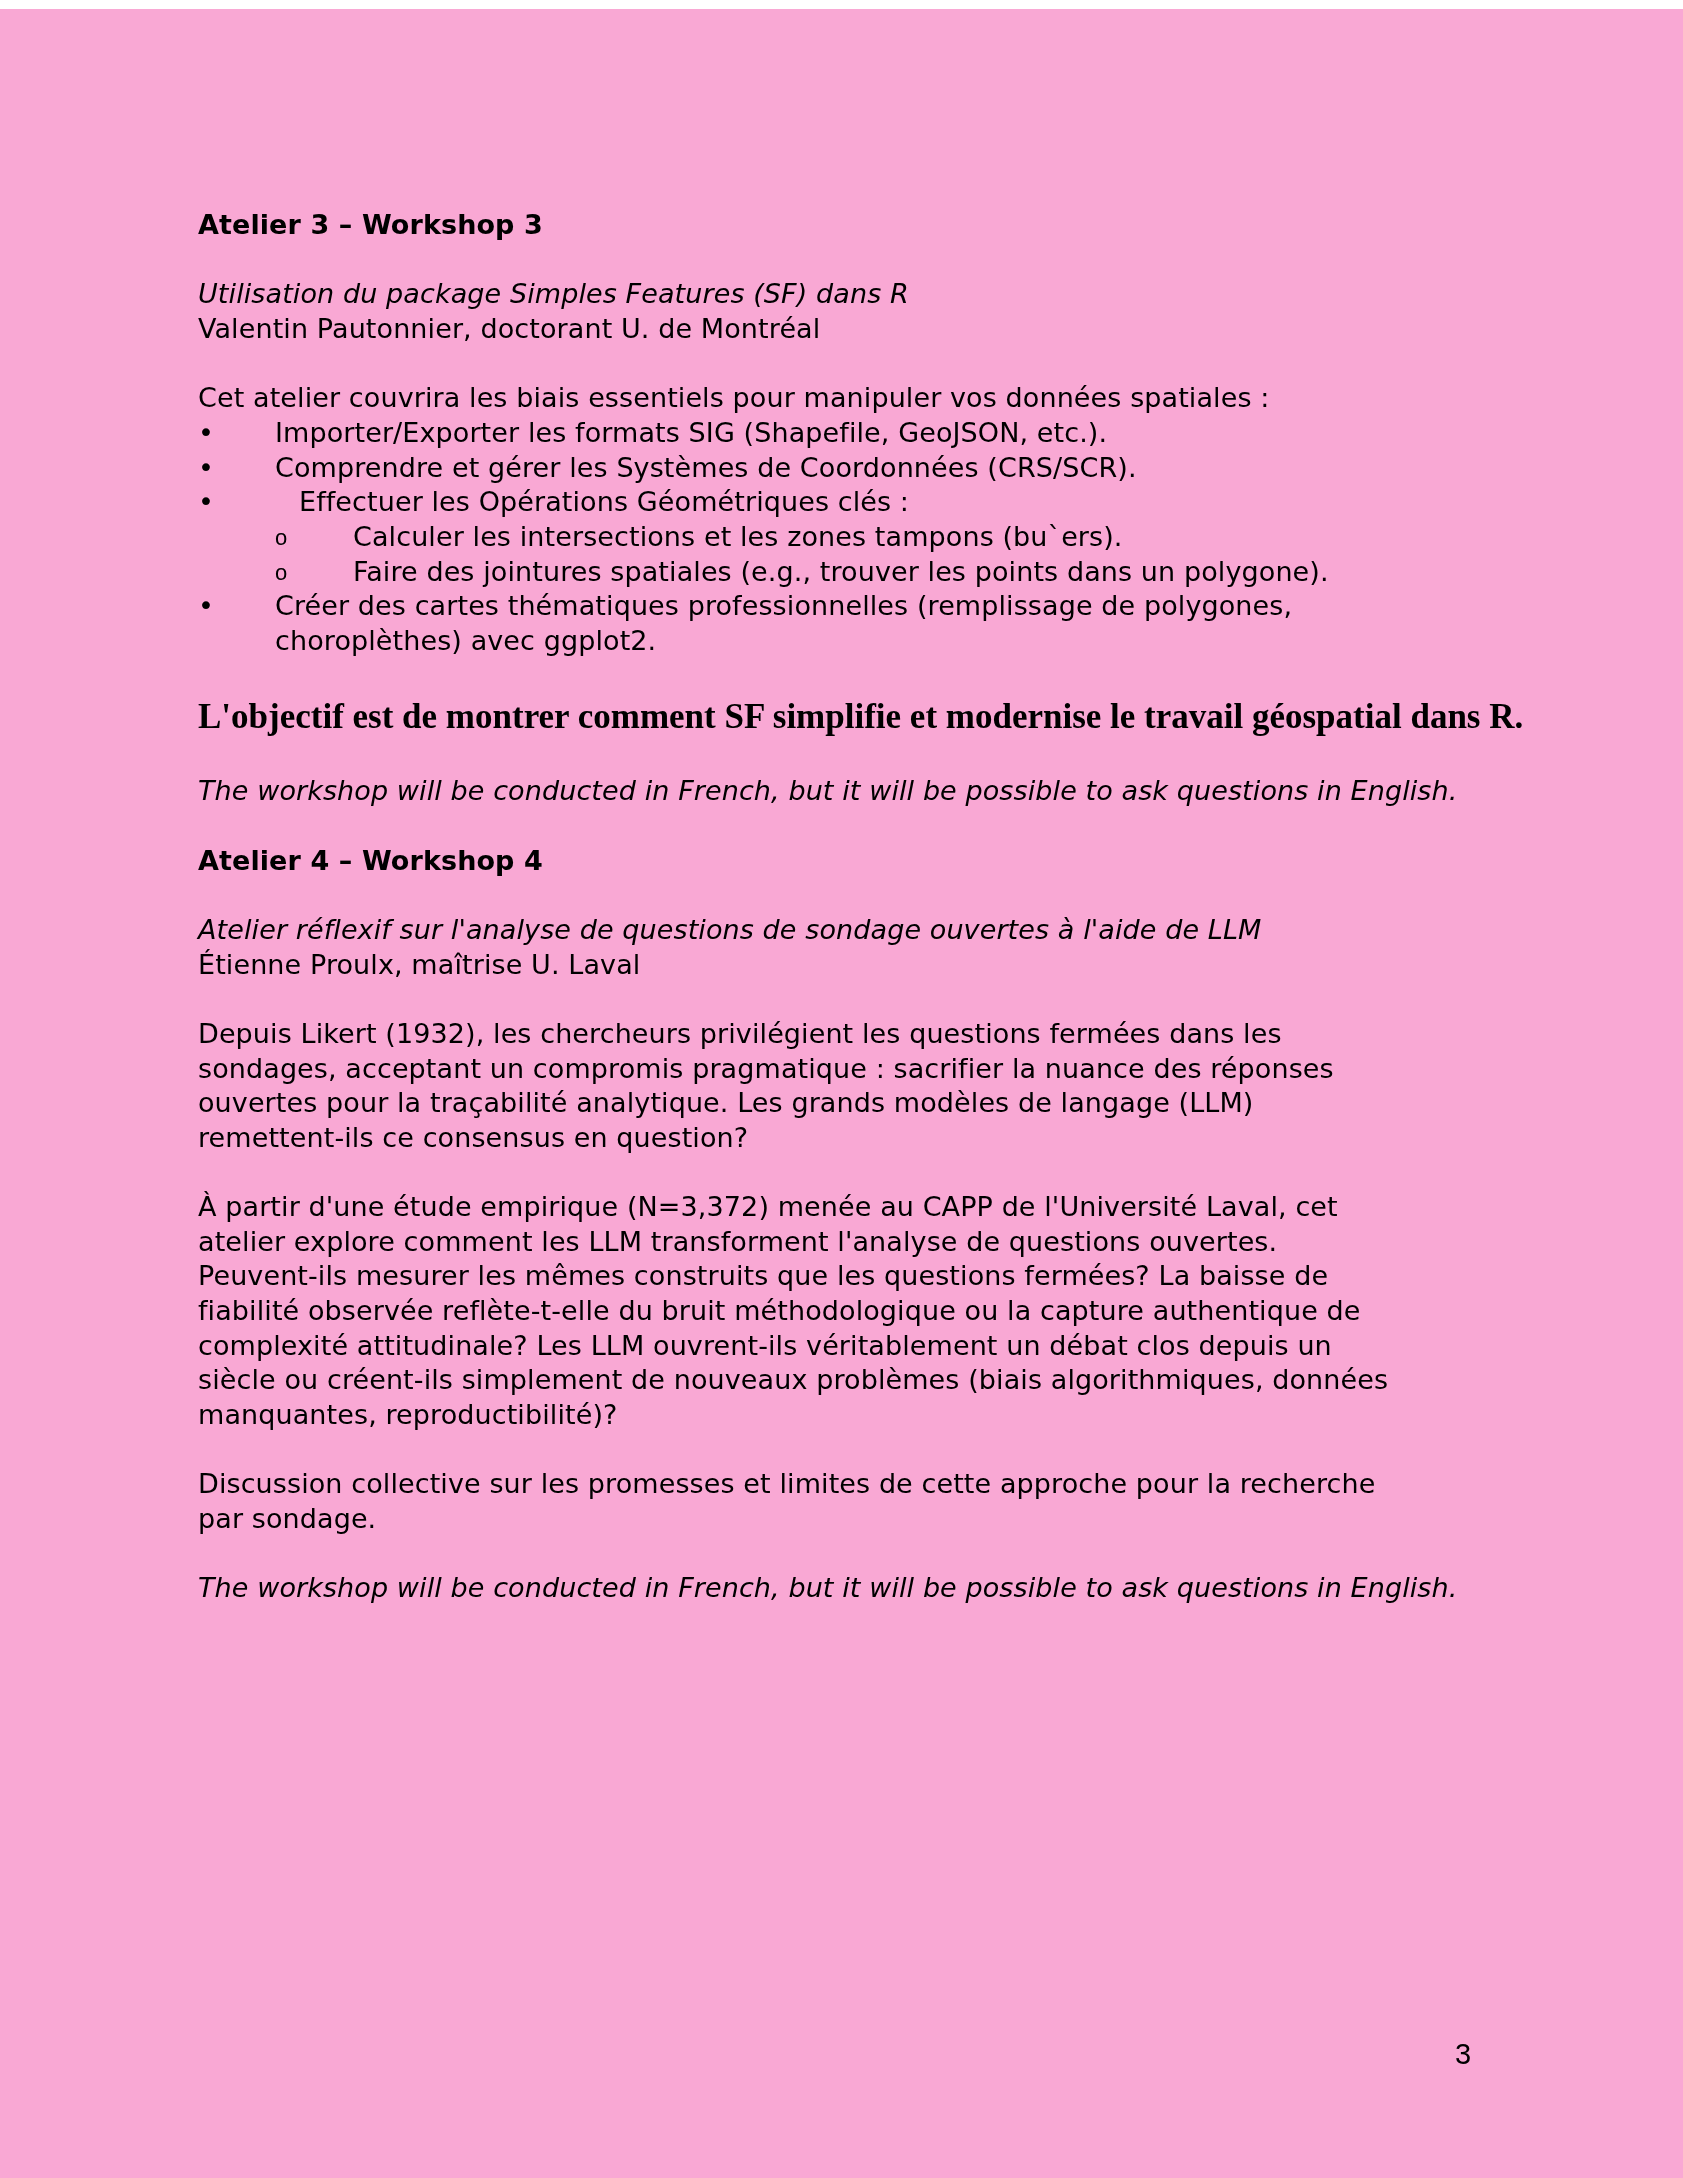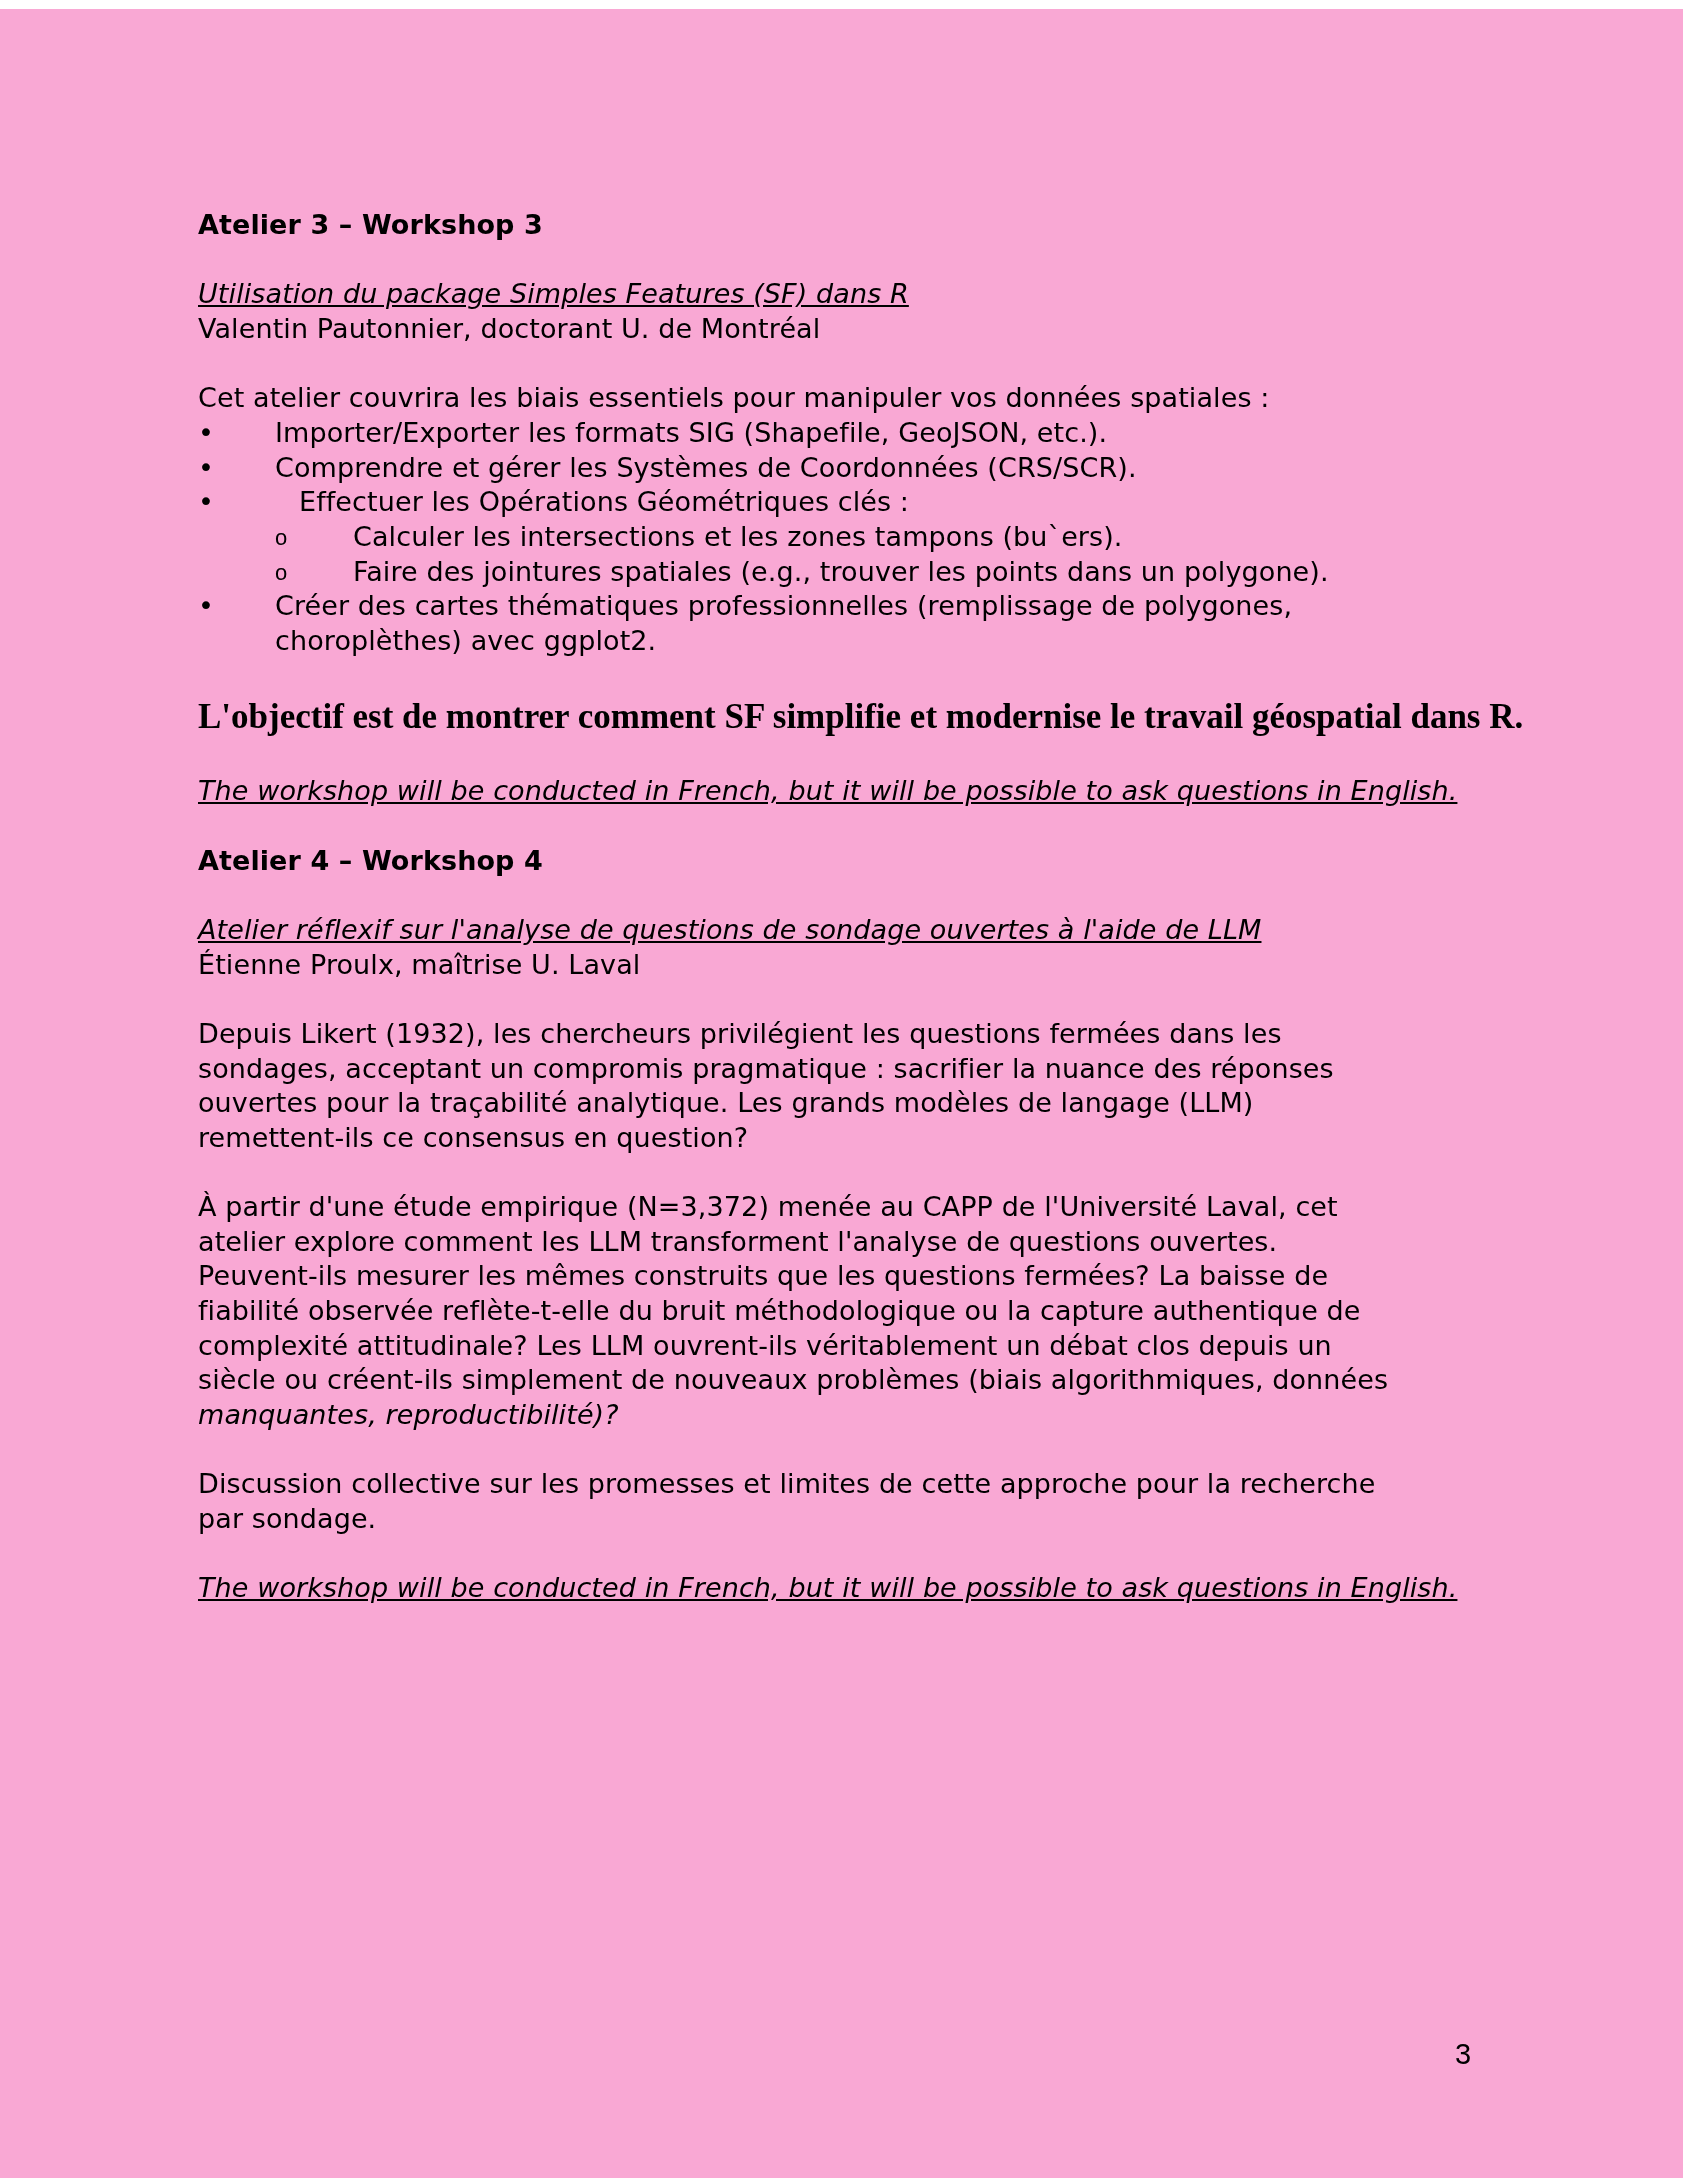--- a/index.html
+++ b/index.html
@@ -2,21 +2,21 @@
 <html><head>
   <meta charset="utf-8">
   <style>
     html, body { margin: 0; padding: 0; background: #ffffff; }
     body { width: 1683px; height: 2178px; position: relative; overflow: hidden; color: #000; }
     .page { position: absolute; left: 0; top: 9px; width: 1683px; height: 2178px; background: #f9a8d4; }
     .sans { font-family: "DejaVu Sans", sans-serif; font-size: 27px; letter-spacing: 0.1px; }
     .serif { font-family: "Liberation Serif", serif; font-size: 35px; }
     .line { position: absolute; left: 198px; white-space: nowrap; line-height: 35px; }
     .bold { font-weight: bold; }
-    .ital { font-style: italic; text-decoration: underline; }
+    .ital { font-style: italic; }
     .bullet { position: absolute; left: 198px; white-space: nowrap; line-height: 35px; }
     .bullet-text { position: absolute; left: 275px; white-space: nowrap; line-height: 35px; }
     .sub-bullet { position: absolute; left: 275px; white-space: nowrap; line-height: 35px; font-family: "Liberation Sans", sans-serif; font-size: 22px; }
     .sub-text { position: absolute; left: 353px; white-space: nowrap; line-height: 35px; }
     .page-number { position: absolute; left: 1455px; top: 2028px; font-family: "Liberation Sans", sans-serif; font-size: 29px; line-height: 35px; }
   </style>
 </head>
 <body>
 
 <div class="page">
@@ -75,21 +75,21 @@
       <div class="line sans" style="top:1111px;">remettent-ils ce consensus en question?</div>
     </div>
 
     <div>
       <div class="line sans" style="top:1180px;">À partir d'une étude empirique (N=3,372) menée au CAPP de l'Université Laval, cet</div>
       <div class="line sans" style="top:1215px;">atelier explore comment les LLM transforment l'analyse de questions ouvertes.</div>
       <div class="line sans" style="top:1249px;">Peuvent-ils mesurer les mêmes construits que les questions fermées? La baisse de</div>
       <div class="line sans" style="top:1284px;">fiabilité observée reflète-t-elle du bruit méthodologique ou la capture authentique de</div>
       <div class="line sans" style="top:1319px;">complexité attitudinale? Les LLM ouvrent-ils véritablement un débat clos depuis un</div>
       <div class="line sans" style="top:1353px;">siècle ou créent-ils simplement de nouveaux problèmes (biais algorithmiques, données</div>
-      <div class="line sans" style="top:1388px;font-style:italic;">manquantes, reproductibilité)?</div>
+      <div class="line sans" style="top:1388px;">manquantes, reproductibilité)?</div>
     </div>
 
     <div>
       <div class="line sans" style="top:1457px;">Discussion collective sur les promesses et limites de cette approche pour la recherche</div>
       <div class="line sans" style="top:1492px;">par sondage.</div>
     </div>
 
     <div class="line sans ital" style="top:1561px;">The workshop will be conducted in French, but it will be possible to ask questions in English.</div>
   </section>
 

